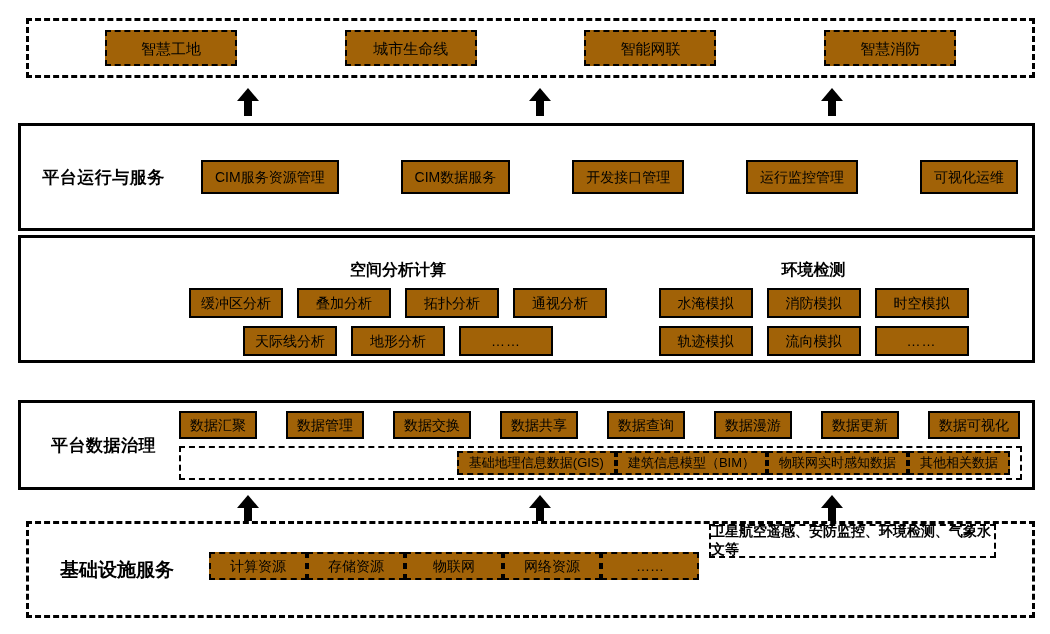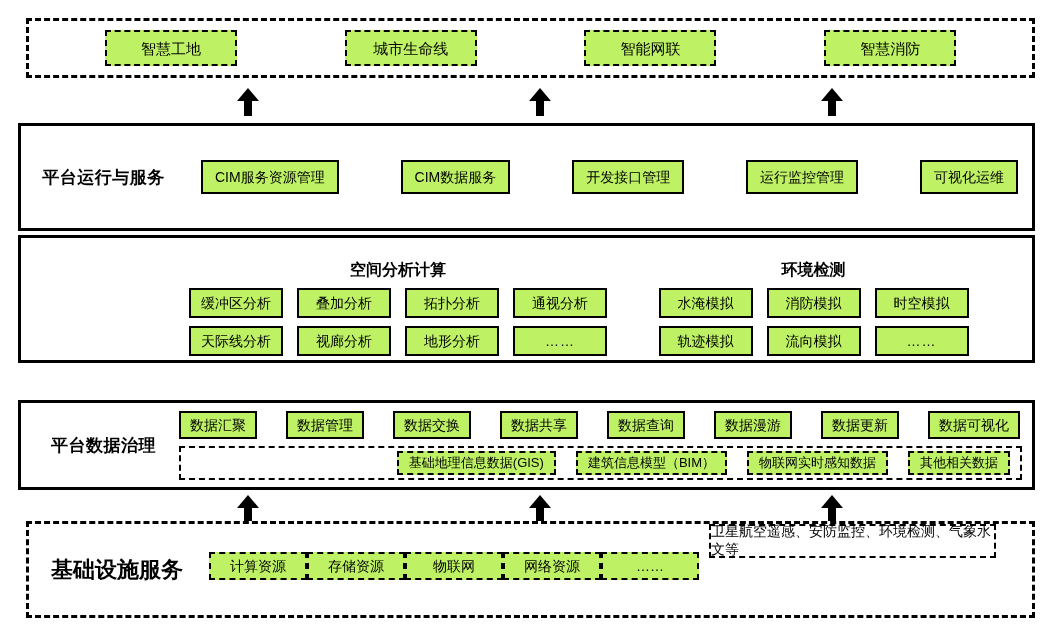--- a/index.html
+++ b/index.html
@@ -47,21 +47,21 @@
     letter-spacing: 0.5px;
     white-space: nowrap;
   }
 
   
   .chip {
     box-sizing: border-box;
     display: flex;
     align-items: center;
     justify-content: center;
-    background: #bef264;
+    background: #a16207;
     font-size: 14px;
     line-height: 1;
     white-space: nowrap;
     text-align: center;
   }
   .chip.solid   { border: 2px solid #000000; }
   .chip.dashed  { border: 2px dashed #000000; }
 
   
   #layer-apps {
@@ -182,42 +182,42 @@
     padding: 0 9px;
     font-size: 14px;
   }
   #layer-data .src-band {
     box-sizing: border-box;
     border: 2px dashed #000000;
     height: 34px;
     display: flex;
     align-items: center;
     justify-content: flex-end;
-    gap: 20px;
+    gap: 0;
     padding: 0 10px;
   }
   #layer-data .src-band .chip {
     height: 24px;
     padding: 0 10px;
     font-size: 13px;
   }
 
   
   #layer-infra {
     left: 26px; top: 521px; width: 1009px; height: 97px;
   }
   #layer-infra .infra-title {
     position: absolute;
     left: 8px;
     top: 0; bottom: 0;
     width: 160px;
     display: flex;
     align-items: center;
     justify-content: center;
-    font-size: 22px;
+    font-size: 19px;
     font-weight: bold;
   }
   #layer-infra .infra-body {
     position: absolute;
     left: 168px; right: 14px; top: 0; bottom: 0;
     display: flex;
     justify-content: flex-end;
   }
   #layer-infra .res-row {
     display: flex;
@@ -233,20 +233,21 @@
   }
   #layer-infra .sensor-band {
     box-sizing: border-box;
     border: 2px dashed #000000;
     height: 34px;
     display: flex;
     align-items: center;
     justify-content: center;
     font-size: 14px;
     margin: 0 22px 0 4px;
+    font-weight: bold;
   }
 </style>
 </head>
 <body>
 
 <div id="canvas">
 
   <div class="layer dashed" id="layer-apps">
     <div class="row">
       <div class="chip dashed">
@@ -315,23 +316,20 @@
           </div>
           <div class="chip solid">
             <span>通视分析</span>
           </div>
         </div>
         <div class="grp-row">
           <div class="chip solid">
             <span>天际线分析</span>
           </div>
           <div class="chip solid">
-            <span>视廊分析</span>
-          </div>
-          <div class="chip solid">
             <span>地形分析</span>
           </div>
           <div class="chip solid blank">
             <span>……</span>
           </div>
         </div>
       </div>
 
       <div class="grp">
         <div class="grp-title">环境检测</div>

